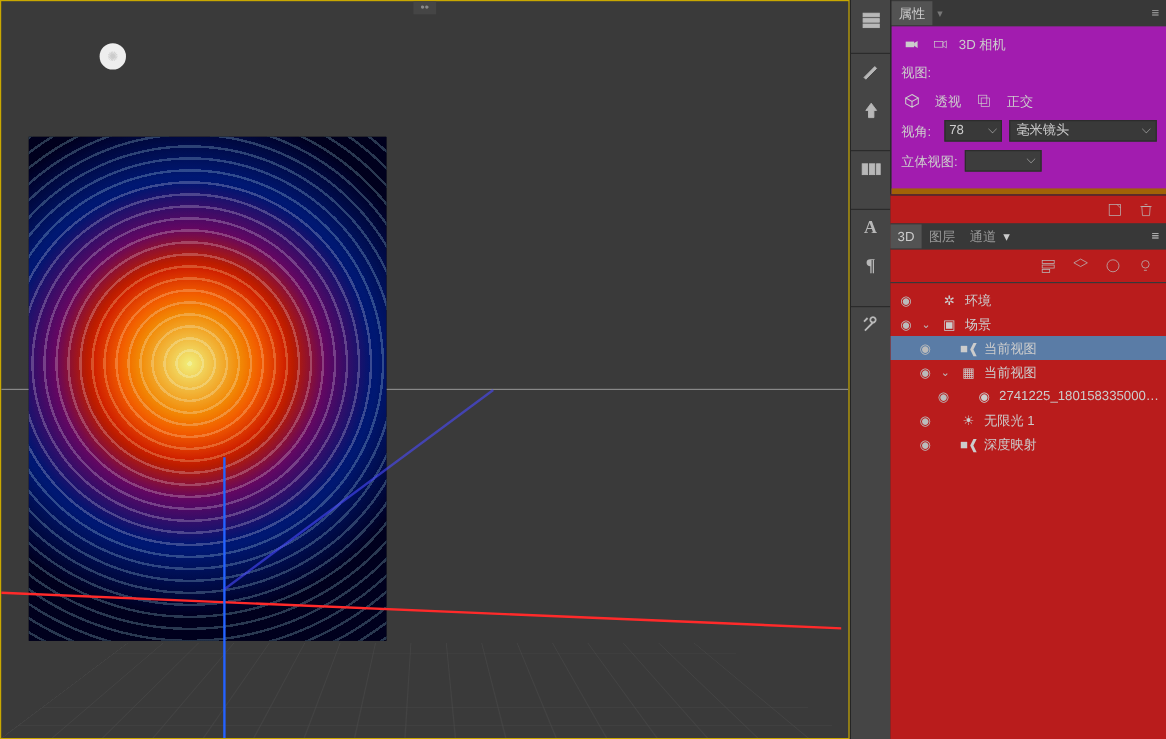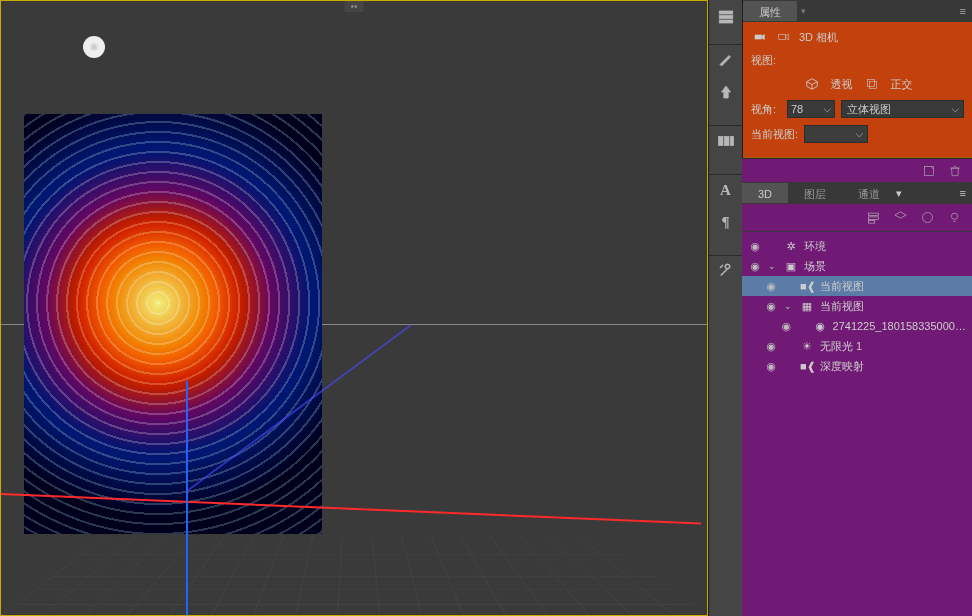--- a/index.html
+++ b/index.html
@@ -18,38 +18,38 @@
   linear-gradient(#020a1a,#020a1a);filter:contrast(1.2) brightness(.95)}
 .texture::before{content:"";position:absolute;inset:0;background:
   repeating-radial-gradient(circle at 45% 45%,rgba(255,255,255,.35) 0 2px,transparent 2px 10px);mix-blend-mode:screen;opacity:.6}
 .right{display:flex;height:616px}
 .tool-col{width:34px;background:#454545;border-left:1px solid #1e1e1e;display:flex;flex-direction:column;align-items:center;padding-top:8px;gap:18px}
 .tool-col .grp{display:flex;flex-direction:column;gap:14px;padding:6px 0;border-top:1px solid #2b2b2b;width:100%;align-items:center}
 .tool-col svg,.tool-col .ic{width:18px;height:18px;fill:#b8b8b8;stroke:#b8b8b8}
 .panel{width:230px;background:#454545;border-left:1px solid #1e1e1e;display:flex;flex-direction:column}
 .rightdock{display:flex;flex-direction:column;width:230px}
 .tabs{display:flex;background:#383838;gap:0;align-items:center;height:22px}
-.tab{padding:4px 16px;background:#535353;height:20px;line-height:14px}
+.tab{padding:4px 6px;background:#535353;height:20px;line-height:14px}
 .tab.inactive{background:transparent;color:#999}
 .tabs .dd{color:#777;margin-left:4px;font-size:9px}
 .tabs .menu{margin-left:auto;padding:0 6px;color:#aaa}
-.props{padding:6px 8px;display:flex;flex-direction:column;gap:7px;background:#c2410c;flex:0 0 auto;border-bottom:1px solid #a16207;padding-bottom:14px}
+.props{padding:6px 8px;display:flex;flex-direction:column;gap:7px;background:#a21caf;flex:0 0 auto;border-bottom:5px solid #a16207;padding-bottom:14px}
 .row{display:flex;align-items:center;gap:6px}
 .row .lbl{min-width:30px;color:#ccc}
 .select{flex:1;background:#393939;border:1px solid #2c2c2c;height:18px;line-height:16px;padding:0 5px;position:relative}
 .select::after{content:"⌵";position:absolute;right:4px;top:0;color:#aaa;font-size:10px}
 .numdd{width:48px;background:#393939;border:1px solid #2c2c2c;height:18px;line-height:16px;padding:0 3px;position:relative}
 .numdd::after{content:"⌵";position:absolute;right:3px;top:0;color:#aaa;font-size:10px}
 .iconbox{width:18px;height:18px;display:flex;align-items:center;justify-content:center}
 .cube-ic{width:14px;height:14px}
 .slider{flex:1;height:14px;position:relative;background:linear-gradient(#2e2e2e,#2e2e2e) center/100% 2px no-repeat}
 .slider .knob{position:absolute;top:2px;left:56%;width:9px;height:9px;background:#ccc;border-radius:1px}
 .chk{width:11px;height:11px;border:1px solid #777}
 .disabled{color:#666}
-.bottom-block{flex:1;display:flex;flex-direction:column;background:#701a75}
+.bottom-block{flex:1;display:flex;flex-direction:column;background:#b91c1c}
 .midbar{height:24px;display:flex;justify-content:flex-end;align-items:center;gap:12px;padding:0 10px;border-top:1px solid #2d2d2d}
 .midbar svg{width:14px;height:14px;fill:none;stroke:#bbb}
 .tabs2{display:flex;background:#383838;height:22px;align-items:center}
 .tabs2 .tab{background:#535353}
 .tabs2 .tab.inactive{background:transparent}
 .toolbar3d{height:28px;display:flex;justify-content:flex-end;align-items:center;gap:12px;padding:0 10px;border-bottom:1px solid #383838}
 .toolbar3d .ic{width:15px;height:15px;stroke:#bbb;fill:none}
 .tree{flex:1;padding:4px 0;overflow:auto}
 .node{display:flex;align-items:center;height:20px;gap:6px;padding:0 6px}
 .node.sel{background:#5a7ca6;color:#fff}
@@ -130,42 +130,42 @@
               <svg viewBox="0 0 24 24" width="14" height="14">
                 <rect x="3" y="8" width="12" height="8" fill="none" stroke="#ccc"></rect>
                 <path d="M15 10 L20 7 L20 17 L15 14 Z" fill="none" stroke="#ccc"></path>
               </svg>
             </span>
           <span>3D 相机</span>
         </div>
         <div class="row">
           <span class="lbl">视图:</span>
         </div>
-        <div class="row" style="justify-content:center;gap:10px">
+        <div class="row" style="gap:10px">
           <span class="iconbox">
               <svg class="cube-ic" viewBox="0 0 24 24">
                 <path d="M12 3 L21 8 L12 13 L3 8 Z M3 8 L3 16 L12 21 L12 13 M21 8 L21 16 L12 21" fill="none" stroke="#ccc" stroke-width="1.5"></path>
               </svg>
             </span>
           <span>透视</span>
           <span class="iconbox">
               <svg class="cube-ic" viewBox="0 0 24 24">
                 <rect x="4" y="4" width="12" height="12" fill="none" stroke="#ccc"></rect>
                 <rect x="8" y="8" width="12" height="12" fill="none" stroke="#ccc"></rect>
               </svg>
             </span>
           <span>正交</span>
         </div>
         <div class="row">
           <span class="lbl">视角:</span>
           <div class="numdd">78</div>
-          <div class="select" style="flex:1">立体视图</div>
+          <div class="select" style="flex:1">毫米镜头</div>
         </div>
         <div class="row disabled">
-          <span>当前视图:</span>
+          <span>立体视图:</span>
           <div class="select disabled" style="width:64px;flex:0 0 auto;background:#3d3d3d"></div>
         </div>
       </div>
     </div>
 
     <div class="bottom-block">
       <div class="midbar">
         <svg viewBox="0 0 24 24">
             <rect x="4" y="4" width="16" height="16" stroke="#bbb"></rect>
             <path d="M15 4 L20 9" stroke="#bbb"></path>

